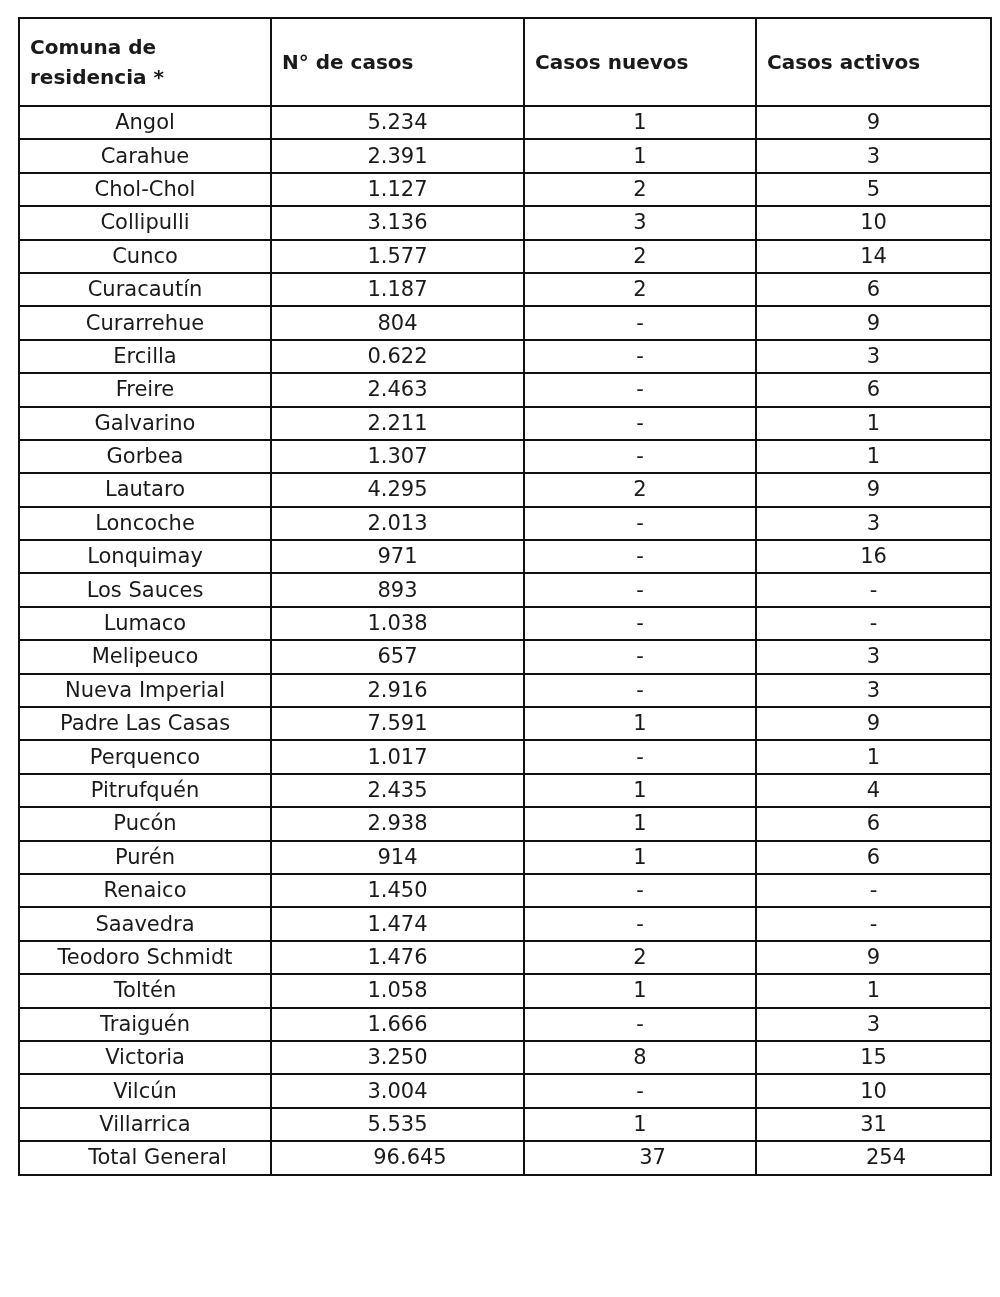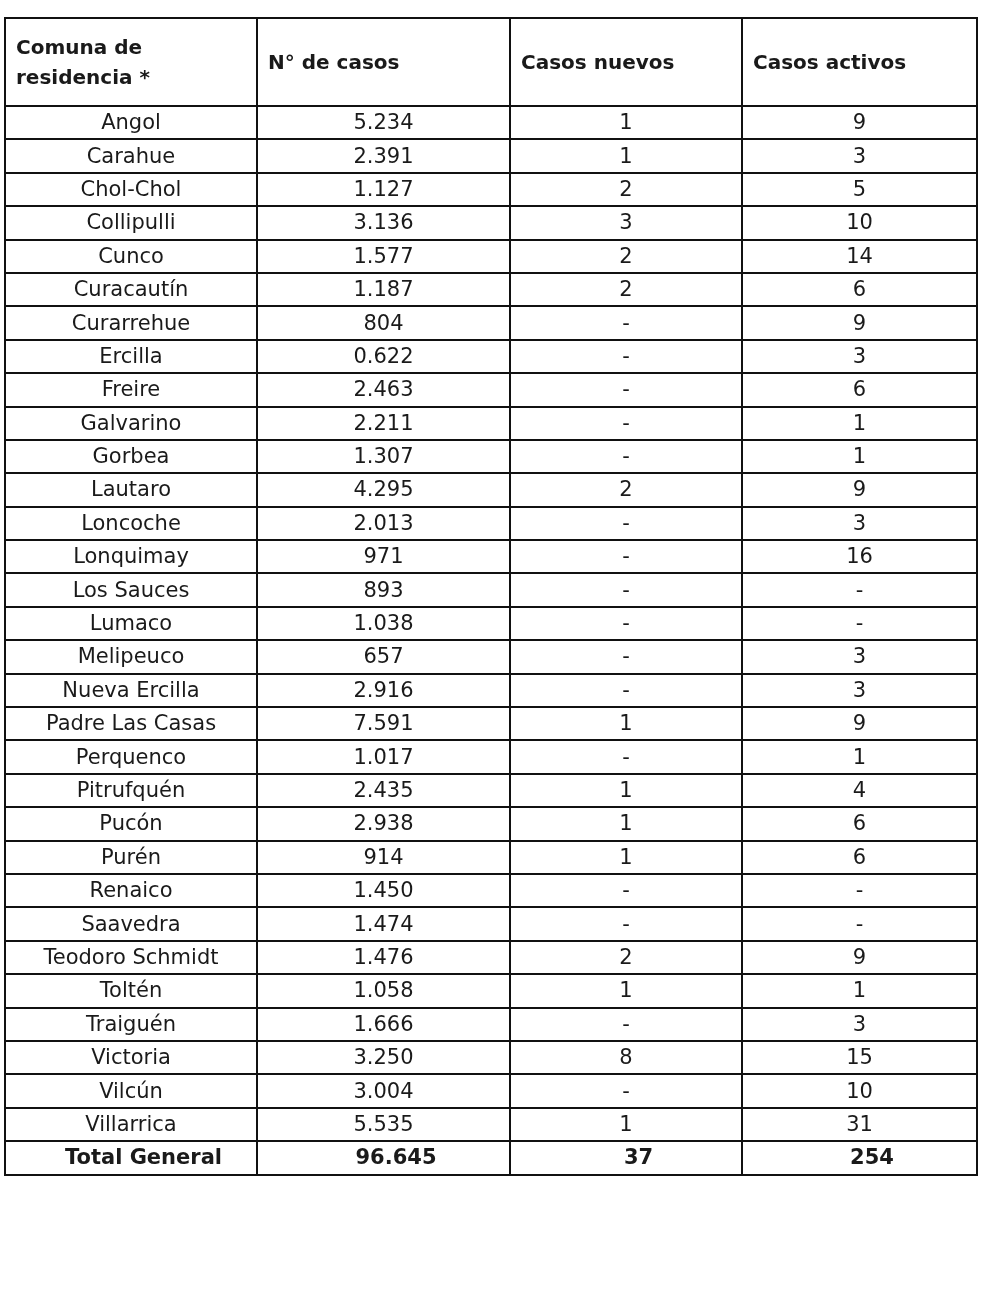--- a/index.html
+++ b/index.html
@@ -9,21 +9,21 @@
   }
   body {
     width: 1000px;
     height: 1297px;
     position: relative;
     font-family: "DejaVu Sans", "Liberation Sans", sans-serif;
     color: #1a1a1a;
   }
   table.data-table {
     position: absolute;
-    left: 4px;
+    left: 18px;
     top: 17px;
     width: 972px;
     border-collapse: collapse;
     table-layout: fixed;
   }
   table.data-table col.c1 { width: 252px; }
   table.data-table col.c2 { width: 253px; }
   table.data-table col.c3 { width: 232px; }
   table.data-table col.c4 { width: 235px; }
   table.data-table th,
@@ -49,21 +49,21 @@
   }
   table.data-table tbody td {
     height: 31.4px;
     text-align: center;
     vertical-align: middle;
   }
   table.data-table tbody td.name {
     text-align: center;
   }
   table.data-table tbody tr.total td {
-    font-weight: bold;
+    font-weight: normal;
     padding-left: 35px;
   }
 </style>
 </head>
 <body>
 
 <table class="data-table">
   <colgroup>
     <col class="c1">
       <col class="c2">
@@ -175,21 +175,21 @@
         <td>-</td>
         <td>-</td>
       </tr>
       <tr>
         <td class="name">Melipeuco</td>
         <td>657</td>
         <td>-</td>
         <td>3</td>
       </tr>
       <tr>
-        <td class="name">Nueva Ercilla</td>
+        <td class="name">Nueva Imperial</td>
         <td>2.916</td>
         <td>-</td>
         <td>3</td>
       </tr>
       <tr>
         <td class="name">Padre Las Casas</td>
         <td>7.591</td>
         <td>1</td>
         <td>9</td>
       </tr>

